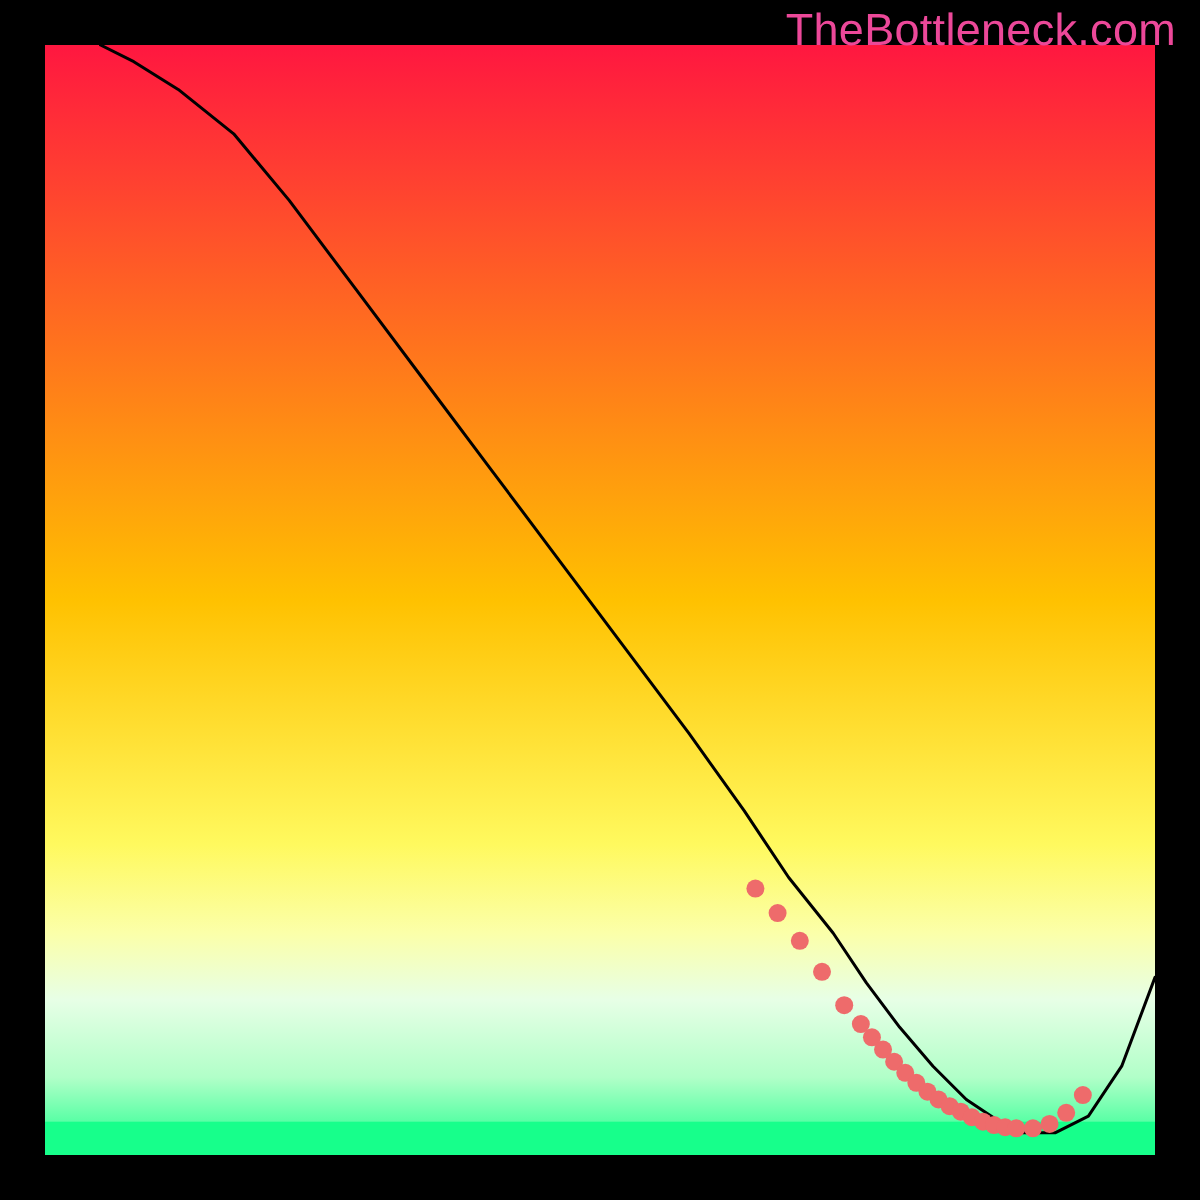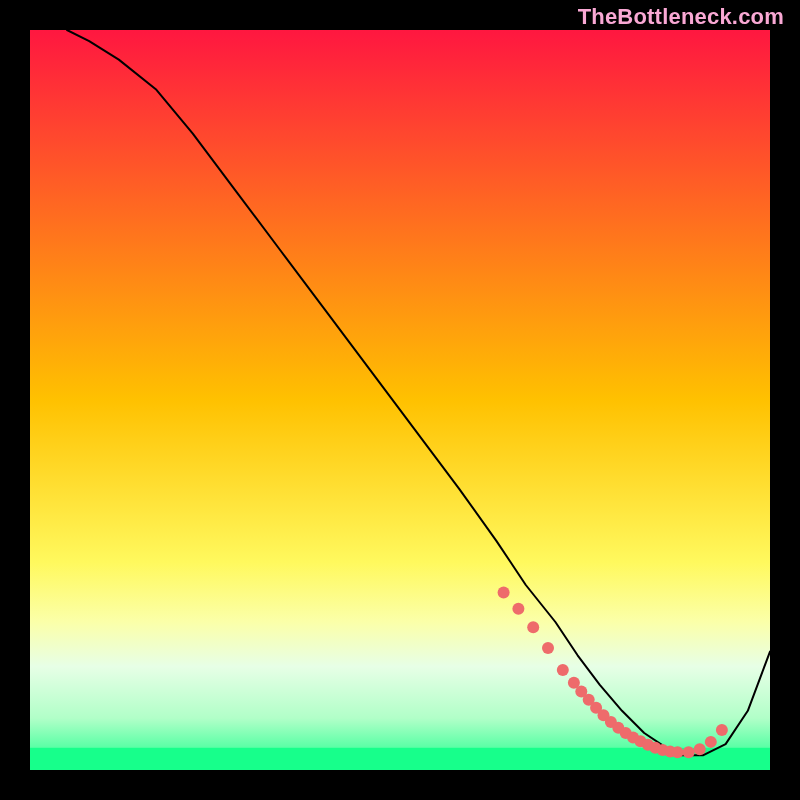--- a/index.html
+++ b/index.html
@@ -14,23 +14,23 @@
   .stage {
     position: relative;
     width: 800px;
     height: 800px;
     background: #000;
   }
   .watermark {
     position: absolute;
     top: 4px;
     right: 16px;
-    color: #f9a8d4;
-    font-size: 22px;
-    font-weight: 700;
+    color: #ec4899;
+    font-size: 30px;
+    font-weight: 400;
     letter-spacing: 0.2px;
     user-select: none;
     z-index: 20;
   }
   .plot-area {
     position: absolute;
     left: 30px;
     top: 30px;
     width: 740px;
     height: 740px;

